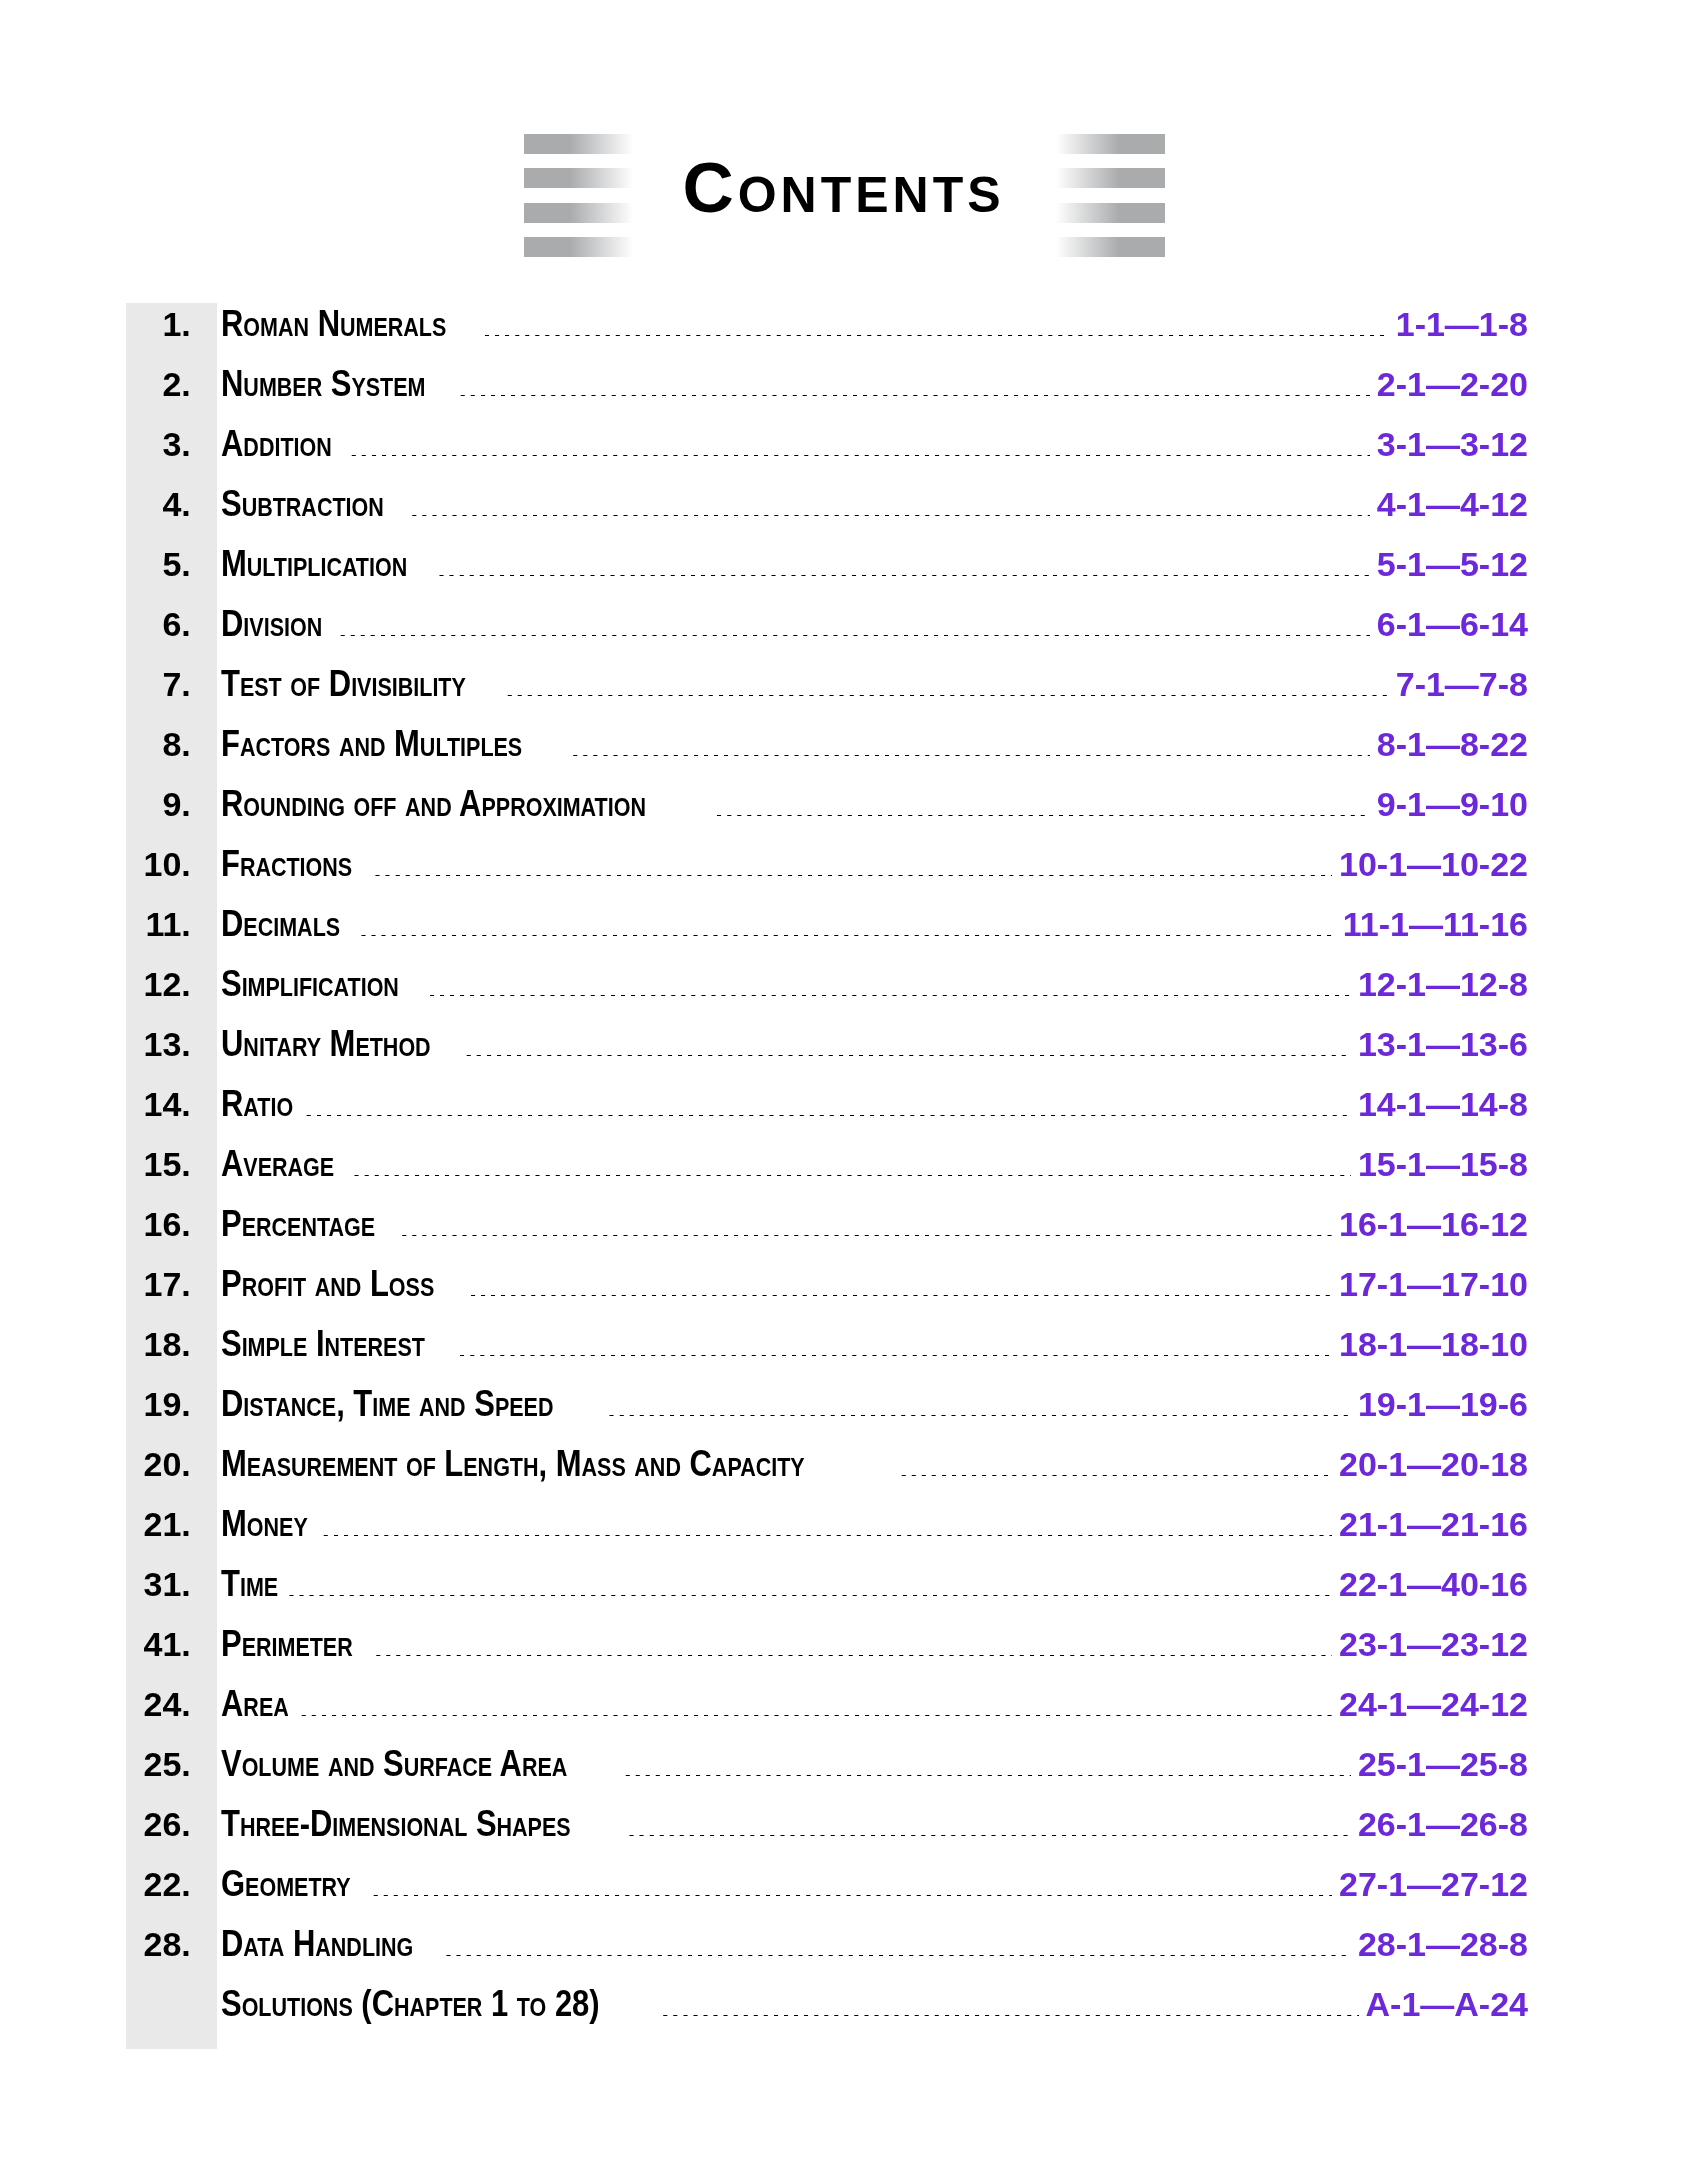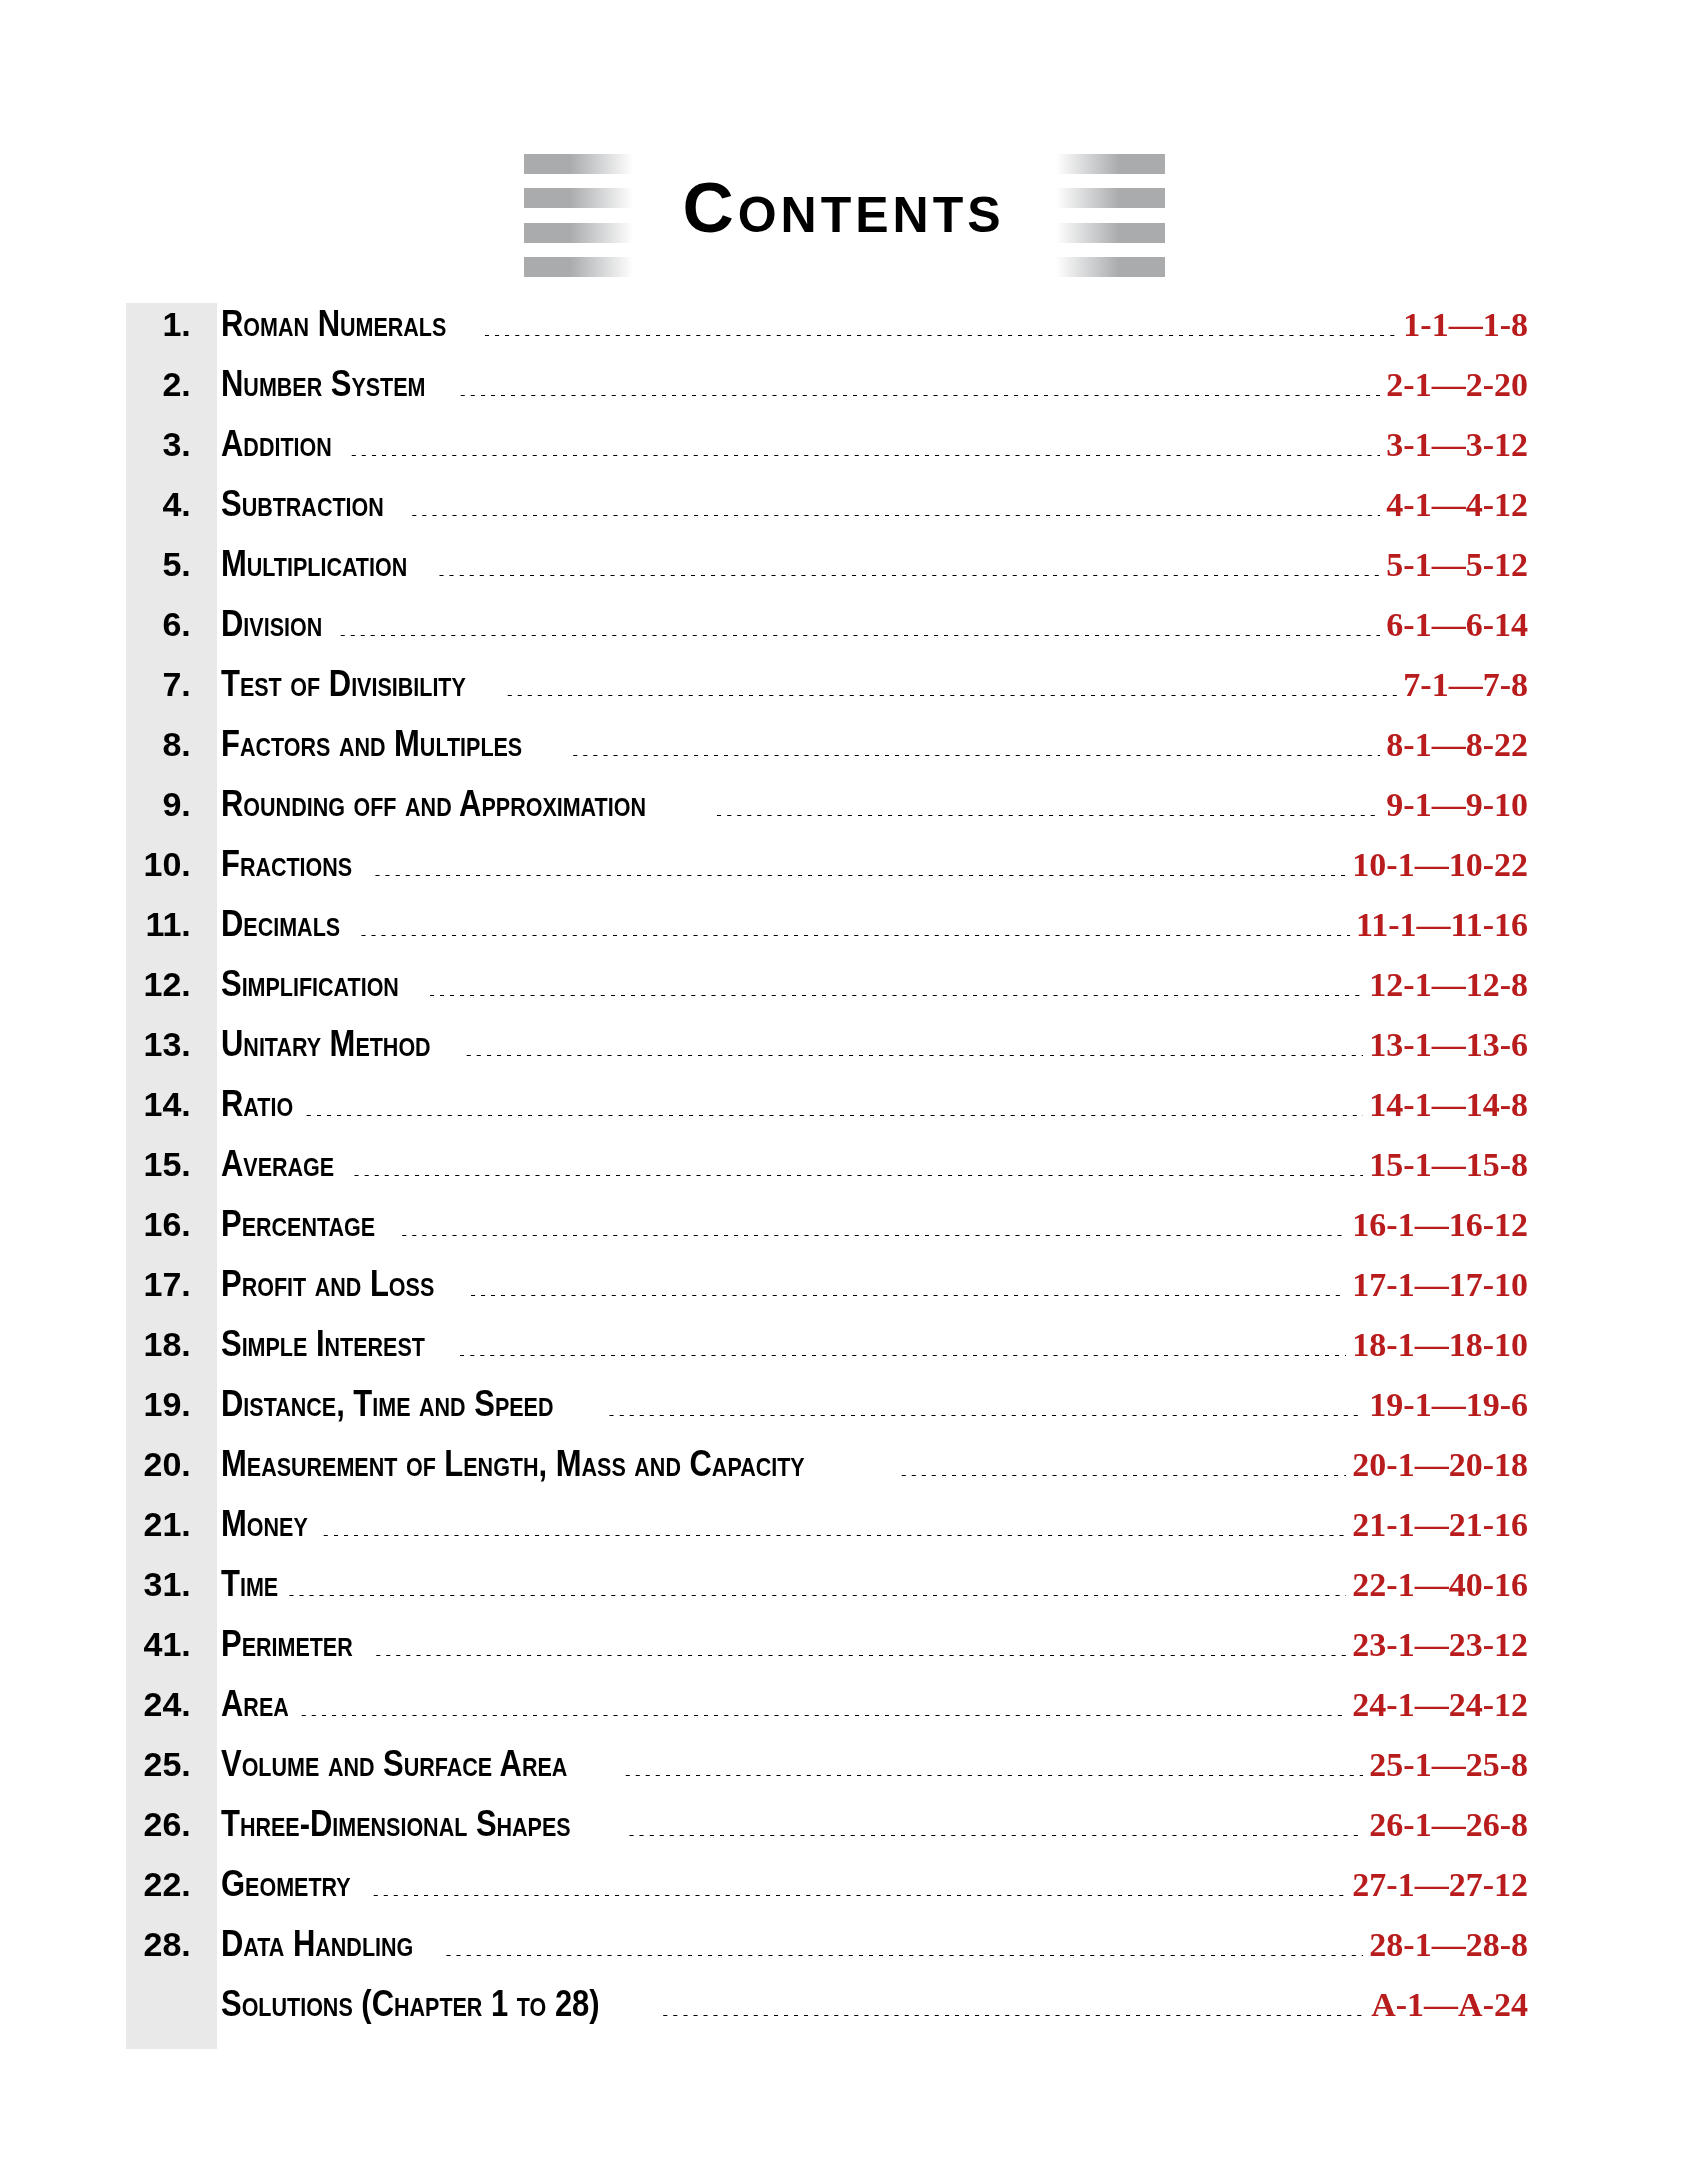--- a/index.html
+++ b/index.html
@@ -17,21 +17,21 @@
     width: 1687px;
     height: 2183px;
     background: #ffffff;
     overflow: hidden;
   }
 
   
   #header {
     position: absolute;
     left: 0;
-    top: 142px;
+    top: 122px;
     width: 1370px;
     height: 139px;
   }
 
   .bar-group {
     position: absolute;
     top: 12px;
     width: 109px;
     height: 122px;
   }
@@ -147,24 +147,24 @@
     white-space: nowrap;
     font-family: "Liberation Sans", sans-serif;
     font-weight: bold;
     font-size: 29px;
     letter-spacing: 2px;
     color: #000000;
   }
 
   .toc-pages {
     flex: 0 0 auto;
-    font-family: Liberation Serif, serif;
+    font-family: Liberation Sans, sans-serif;
     font-weight: bold;
     font-size: 34px;
-    color: #b91c1c;
+    color: #6d28d9;
     white-space: nowrap;
     text-align: center;
     padding-left: 6.6px;
   }
 
   
   .toc-row.solutions .toc-num { visibility: hidden; }
 </style>
 </head>
 <body>

